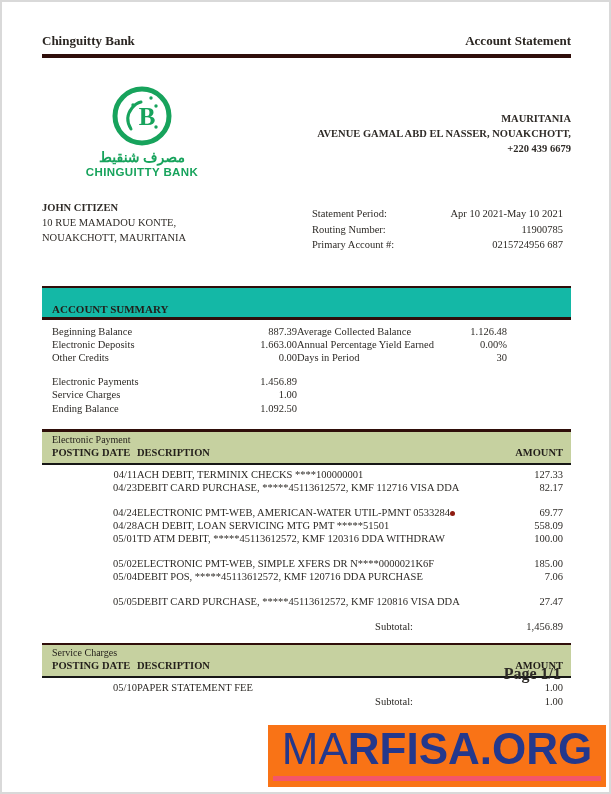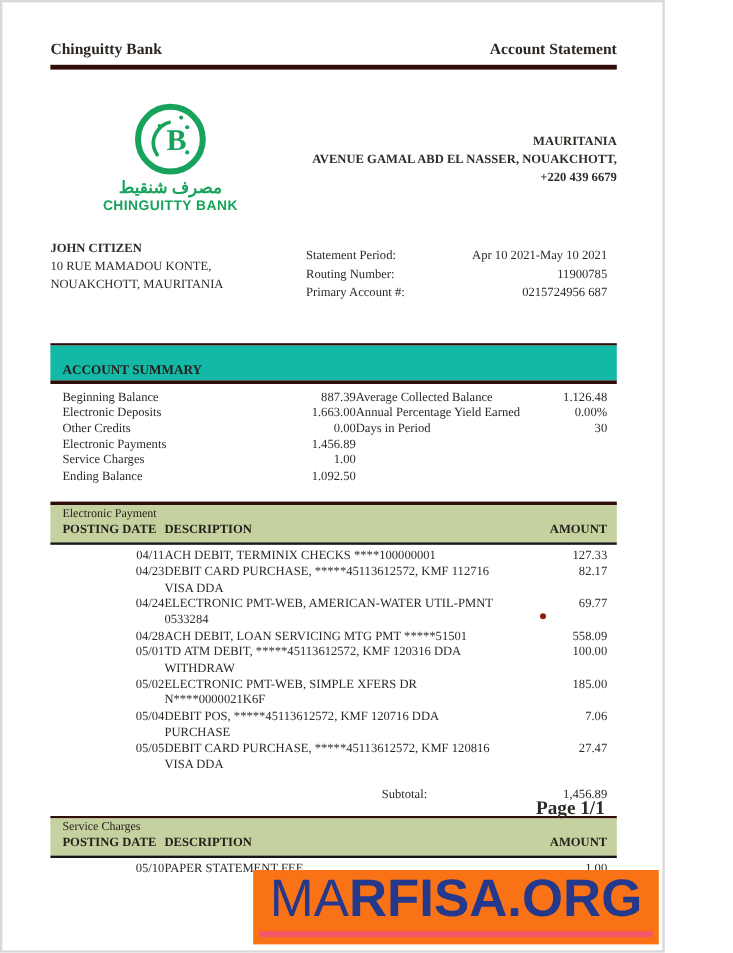--- a/index.html
+++ b/index.html
@@ -1,17 +1,17 @@
 <!DOCTYPE html>
 <html><head>
 <meta charset="utf-8">
 <style>
   html,body{margin:0;padding:0;background:#fff;}
   .page{
-    width:554px;height:794px;box-sizing:border-box;position:relative;
+    width:611px;height:794px;box-sizing:border-box;position:relative;
     background:#fff;border:2px solid #d9d9d9;overflow:hidden;
     font-family:"Liberation Serif","DejaVu Serif",serif;color:#2d2a26;
   }
   .inner{padding:0 38px 0 40px;}
 
   
   .top-header{display:flex;justify-content:space-between;margin-top:31px;
     font-weight:bold;font-size:13px;color:#2b2622;}
   .header-rule{height:4px;background:#2f0e0a;margin-top:5px;}
 
@@ -35,21 +35,21 @@
 
   
   .summary-section{margin-top:33px;}
   .rule-thin{height:2px;background:#2f0e0a;}
   .band-title-strip{background:#14b8a6;font-weight:bold;font-size:11px;padding:15px 8px 2px 10px;color:#221e1a;}
   .rule-mid{height:3px;background:#2f0e0a;}
   .summary-grid{display:flex;font-size:10.5px;line-height:13.2px;padding:5px 8px 0 10px;}
   .sum-col-left{width:245px;}
   .sum-col-right{width:210px;}
   .sum-row{display:flex;justify-content:space-between;}
-  .gap-before{margin-top:0;}
+  .gap-before{margin-top:11px;}
 
   
   .table-section{margin-top:14px;}
   .table-band{background:#c6d1a0;padding:2px 8px 3px 10px;color:#221e1a;}
   .table-band-title{font-size:10px;line-height:12px;}
   .table-band-cols{display:flex;font-weight:bold;font-size:10.5px;line-height:14px;}
   .col-date{width:85px;}
   .col-desc{flex:1;}
   .col-amount{width:90px;text-align:right;}
   .rule-black{height:2px;background:#161616;}

